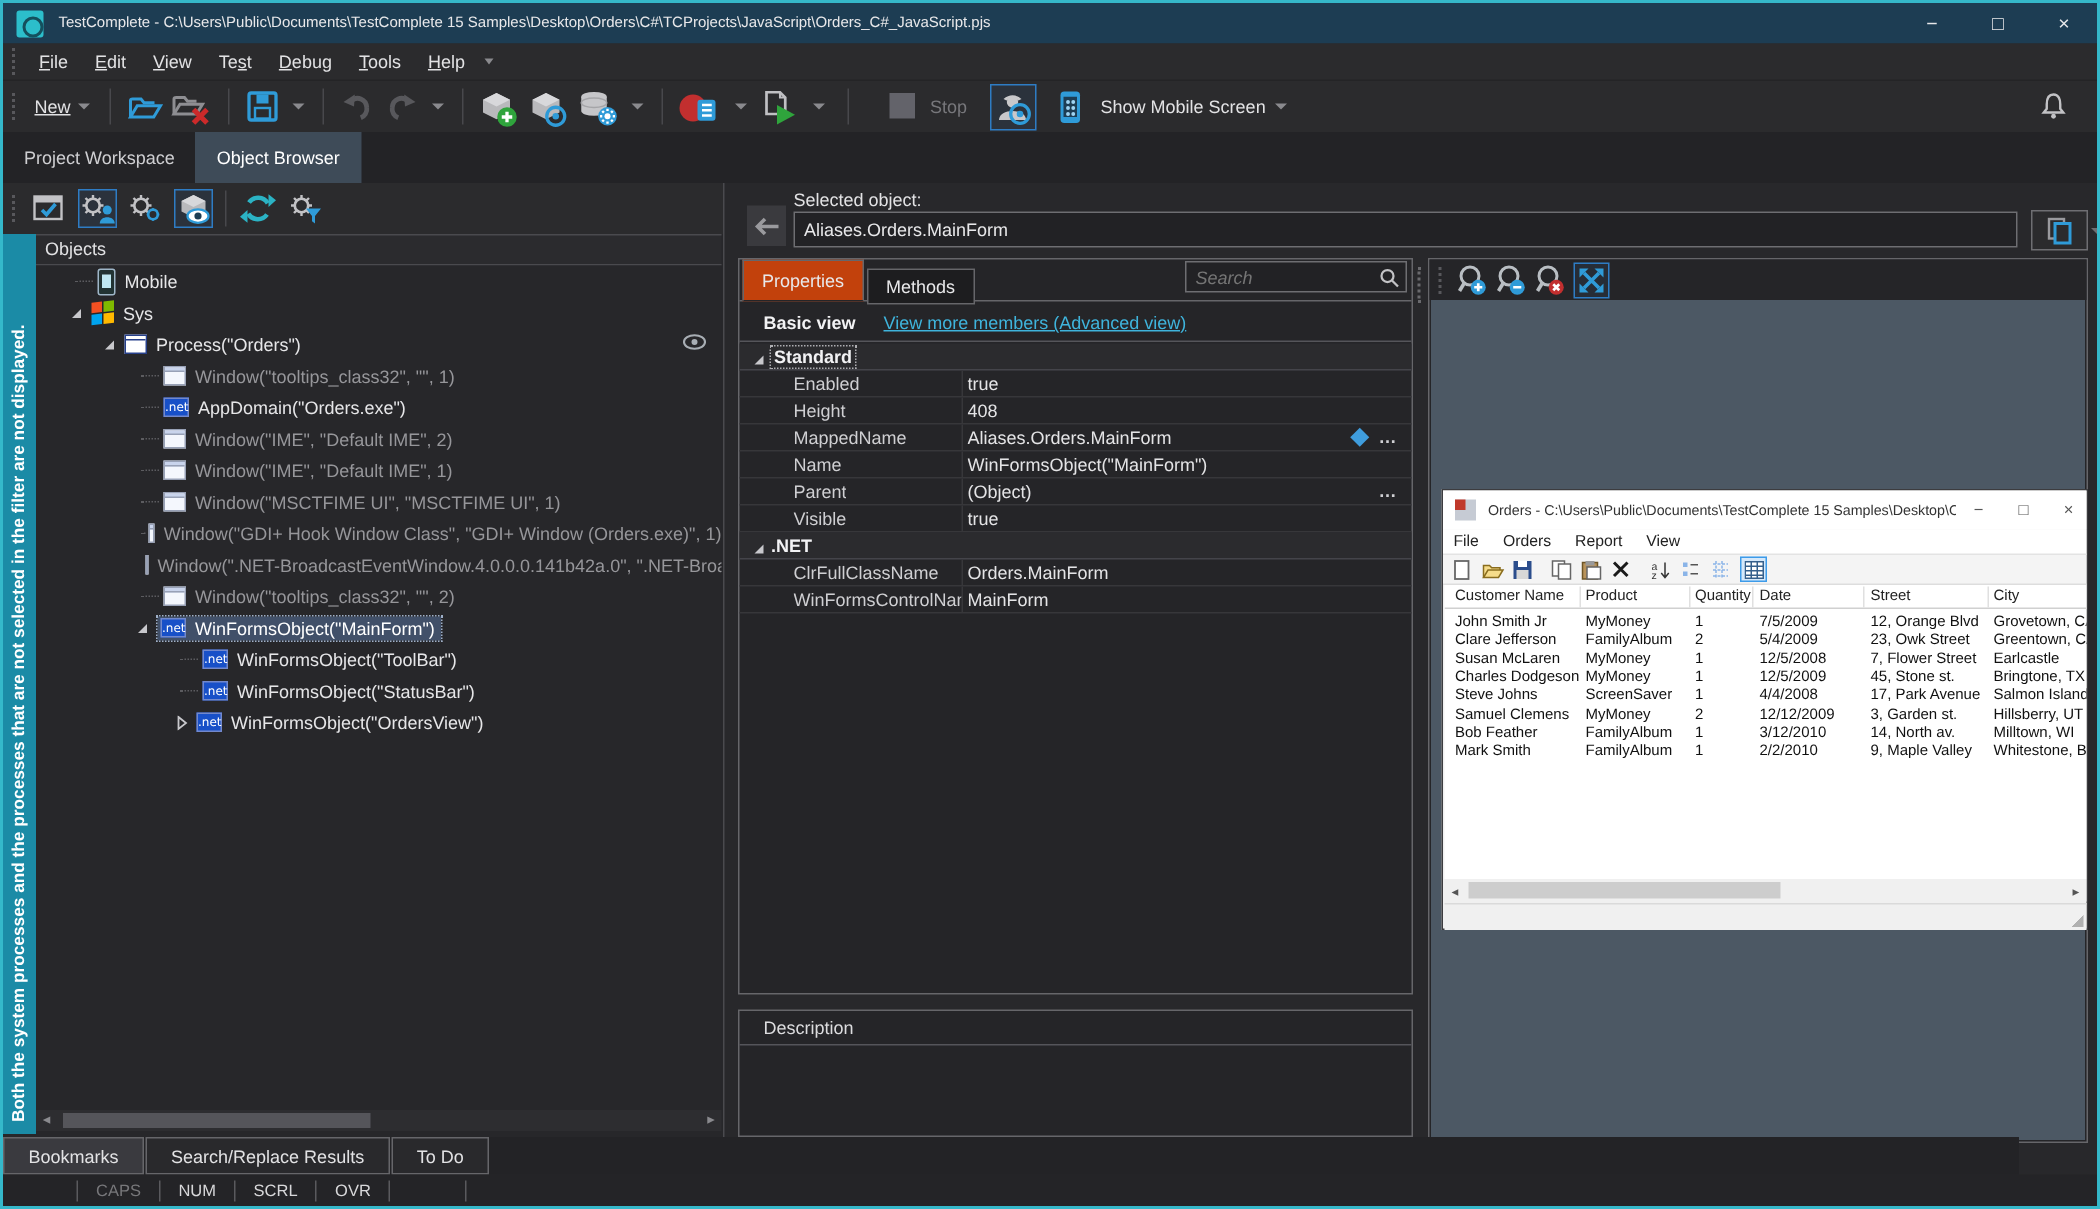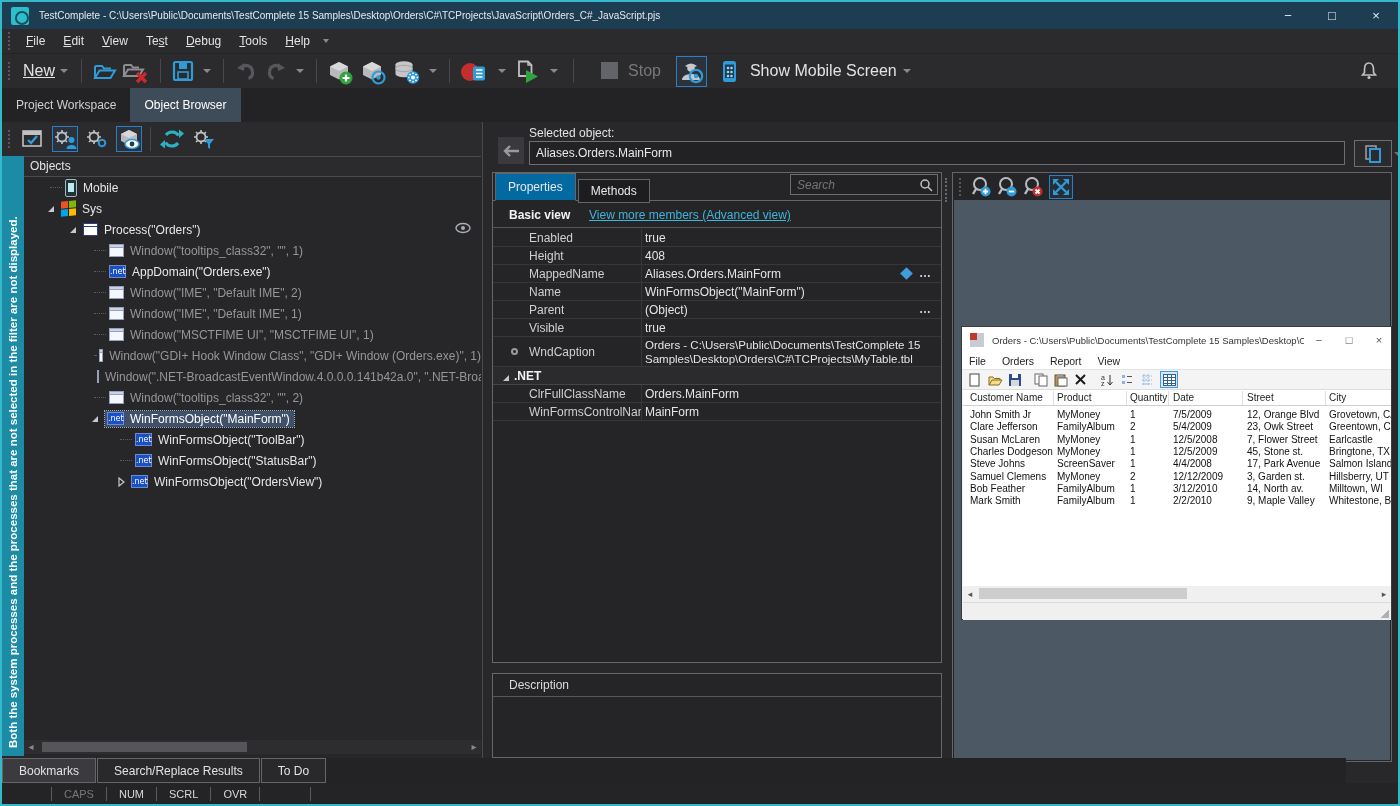--- a/index.html
+++ b/index.html
@@ -16,21 +16,21 @@
 .menubar{position:absolute;left:0;top:27px;width:1396px;height:25px;background:#2b2b2d;display:flex;align-items:center;border-bottom:1px solid #242426;}
 .grip{width:4px;height:18px;border-left:2px dotted #58585c;margin:0 5px 0 6px;}
 .mi{color:#e2e2e4;font-size:12px;padding:3px 9px;}
 .u{text-decoration:underline;}
 .chev{width:0;height:0;border-left:4px solid transparent;border-right:4px solid transparent;border-top:4px solid #8a8a8e;display:inline-block;}
 .chev.sm{border-left-width:3.5px;border-right-width:3.5px;border-top-width:4px;}
 
 .toolbar{position:absolute;left:0;top:52px;width:1396px;height:34px;background:#2b2b2d;display:flex;align-items:center;}
 .tsep{width:1px;height:24px;background:#48484c;margin:0 7px;}
 .tbtn{display:flex;align-items:center;gap:5px;padding:0 6px;height:28px;}
-.tlabel{color:#e2e2e4;font-size:16px;}
+.tlabel{color:#e2e2e4;font-size:12px;}
 .tlabel.dis{color:#77777b;}
 .icon24{width:24px;height:24px;position:relative;display:inline-block;}
 .toolbar .icon24{margin:0 3px;}
 .boxed{border:1px solid #2e7cc4;background:rgba(45,120,200,0.10);}
 
 .tabbar{position:absolute;left:0;top:86px;width:1396px;height:34px;background:#232326;display:flex;align-items:stretch;}
 .mtab{padding:0 14px;font-size:12px;color:#cfcfd2;display:flex;align-items:center;}
 .mtab.active{background:#3e4b58;color:#fff;}
 
 .leftpanel{position:absolute;left:0;top:120px;width:481px;height:636px;background:#27272a;border-right:1px solid #4a4a4e;}
@@ -69,21 +69,21 @@
 .selinput{position:absolute;left:527px;top:139px;width:816px;height:24px;background:#222225;border:1px solid #6e6e72;color:#e8e8ea;font-size:12px;padding:0 6px;font-family:"Liberation Sans",sans-serif;}
 .copybtn{position:absolute;left:1352px;top:138px;width:38px;height:27px;background:#2b2b2d;border:1px solid #6e6e72;display:flex;align-items:center;justify-content:center;gap:3px;}
 
 .panel{position:absolute;background:#252528;border:1px solid #66666a;}
 .propspanel{left:490px;top:170px;width:450px;height:491px;}
 .descpanel{left:490px;top:671px;width:450px;height:85px;}
 .descheader{position:absolute;left:0;top:0;width:100%;height:23px;border-bottom:1px solid #55555a;color:#dcdcde;font-size:12px;line-height:22px;padding-left:16px;}
 .prevpanel{left:950px;top:170px;width:440px;height:590px;}
 
 .ptabs{position:absolute;left:0;top:0;width:100%;height:28px;border-bottom:1px solid #66666a;display:flex;align-items:flex-end;}
-.ptab{font-size:12px;color:#e8e8ea;padding:6px 12px;border:1px solid #66666a;margin-left:2px;position:relative;top:1px;background:#0369a1;}
+.ptab{font-size:12px;color:#e8e8ea;padding:6px 12px;border:1px solid #66666a;margin-left:2px;position:relative;top:1px;background:#c2410c;}
 .ptab.active{border-bottom:1px solid #252528;}
 .ptab.inactive{background:#1d1d1f;top:3px;padding:4px 12px;margin-top:22px;}
 .searchbox{position:absolute;right:3px;top:1px;width:148px;height:21px;background:#222225;border:1px solid #6e6e72;color:#9a9a9e;}
 .searchbox input{position:absolute;left:0;top:0;width:126px;height:19px;background:transparent;border:none;outline:none;color:#c8c8ca;font-style:italic;font-size:12px;padding:0 6px;font-family:"Liberation Sans",sans-serif;}
 .basicrow{position:absolute;left:0;top:31px;width:100%;height:24px;border-bottom:1px solid #55555a;}
 .basiclabel{position:absolute;left:16px;top:4px;color:#f2f2f4;font-size:12px;font-weight:bold;}
 .advlink{position:absolute;left:96px;top:4px;color:#3fb4dc;font-size:12px;text-decoration:underline;}
 .pgrid{position:absolute;left:0;top:56px;width:100%;}
 .prow{position:relative;height:18px;border-bottom:1px solid #37373a;display:flex;align-items:center;}
 .prow.tall{height:30px;}
@@ -500,20 +500,26 @@
       <svg width="14" height="14" style="position:absolute;right:4px;top:3px;">
           <circle cx="6" cy="6" r="4" fill="none" stroke="#c2c2c5" stroke-width="1.5"></circle>
           <path d="M9 9 L13 13" stroke="#c2c2c5" stroke-width="1.5"></path>
         </svg>
     </div>
     <div class="basicrow">
       <span class="basiclabel">Basic view</span>
       <span class="advlink">View more members (Advanced view)</span>
     </div>
     <div class="pgrid">
+      <div class="pgrouprow">
+        <svg class="ptri" width="10" height="10">
+            <polygon points="8,2 8,8 2,8" fill="#c8c8cc"></polygon>
+          </svg>
+        <span class="pgname focusdots">Standard</span>
+      </div>
       <div class="prow">
         <span class="plabel">Enabled</span>
           <span class="pvline"></span>
         <span class="pvalue">true</span>
       </div>
       <div class="prow">
         <span class="plabel">Height</span>
           <span class="pvline"></span>
         <span class="pvalue">408</span>
       </div>
@@ -532,26 +538,20 @@
       <div class="prow">
         <span class="plabel">Parent</span>
           <span class="pvline"></span>
         <span class="pvalue">(Object)</span>
         <span class="pdots">…</span>
       </div>
       <div class="prow">
         <span class="plabel">Visible</span>
           <span class="pvline"></span>
         <span class="pvalue">true</span>
-      </div>
-      <div class="prow tall">
-        <span class="pbullet"></span>
-        <span class="plabel">WndCaption</span>
-          <span class="pvline"></span>
-        <span class="pvalue">Orders - C:\Users\Public\Documents\TestComplete 15 Samples\Desktop\Orders\C#\TCProjects\MyTable.tbl</span>
       </div>
       <div class="pgrouprow">
         <svg class="ptri" width="10" height="10">
             <polygon points="8,2 8,8 2,8" fill="#c8c8cc"></polygon>
           </svg>
         <span class="pgname">.NET</span>
       </div>
       <div class="prow">
         <span class="plabel">ClrFullClassName</span>
           <span class="pvline"></span>

